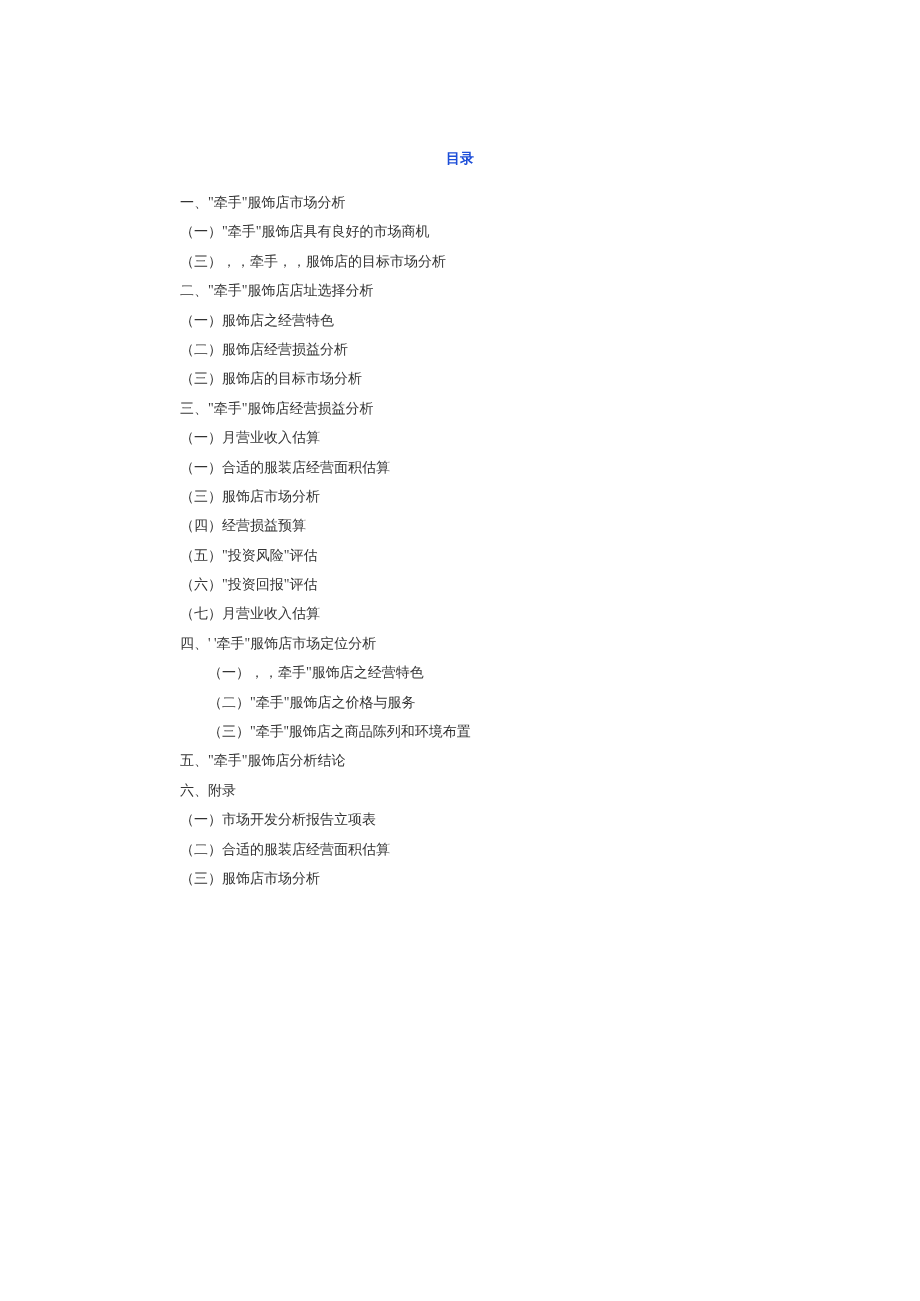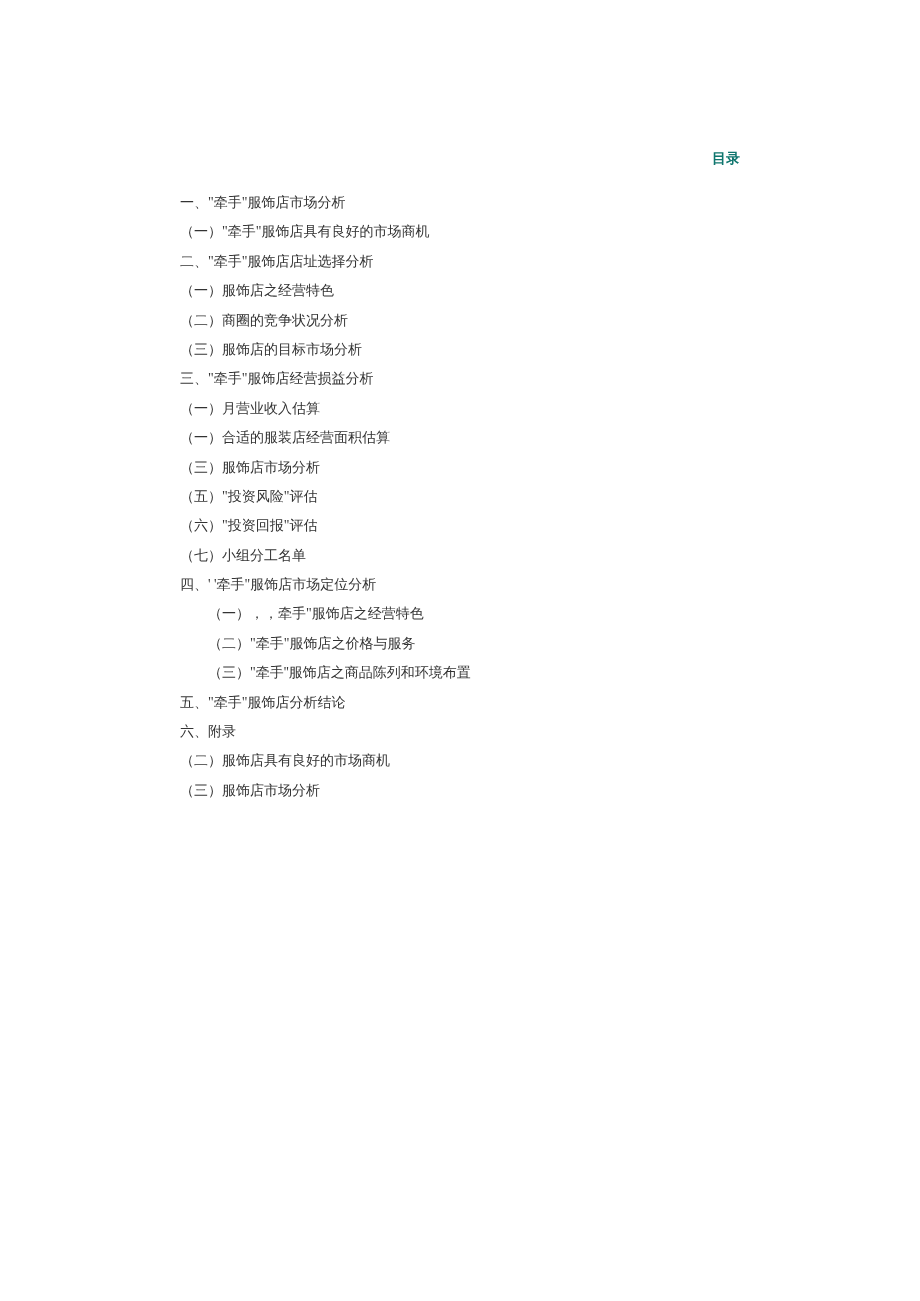--- a/index.html
+++ b/index.html
@@ -12,57 +12,60 @@
       width: 920px;
       height: 1301px;
       font-family: "SimSun", "宋体", serif;
       color: #333333;
       position: relative;
     }
     .page {
       padding: 150px 180px 0 180px;
     }
     .title {
-      text-align: right;
+      text-align: center;
       font-weight: bold;
       font-size: 14px;
       margin-bottom: 20px;
-      color: #0f766e;
+      color: #1d4ed8;
     }
     .toc-item {
       font-size: 14px;
       line-height: 2.1;
       color: #333333;
       font-weight: normal;
     }
     .toc-item.indent {
       padding-left: 28px;
     }
   </style>
 </head>
 <body>
 
 <div class="page">
   <div class="title">目录</div>
   <div class="toc-list">
     <div class="toc-item">一、"牵手"服饰店市场分析</div>
     <div class="toc-item">（一）"牵手"服饰店具有良好的市场商机</div>
+    <div class="toc-item">（三），，牵手，，服饰店的目标市场分析</div>
     <div class="toc-item">二、"牵手"服饰店店址选择分析</div>
     <div class="toc-item">（一）服饰店之经营特色</div>
-    <div class="toc-item">（二）商圈的竞争状况分析</div>
+    <div class="toc-item">（二）服饰店经营损益分析</div>
     <div class="toc-item">（三）服饰店的目标市场分析</div>
     <div class="toc-item">三、"牵手"服饰店经营损益分析</div>
     <div class="toc-item">（一）月营业收入估算</div>
     <div class="toc-item">（一）合适的服装店经营面积估算</div>
     <div class="toc-item">（三）服饰店市场分析</div>
+    <div class="toc-item">（四）经营损益预算</div>
     <div class="toc-item">（五）"投资风险"评估</div>
     <div class="toc-item">（六）"投资回报"评估</div>
-    <div class="toc-item">（七）小组分工名单</div>
+    <div class="toc-item">（七）月营业收入估算</div>
     <div class="toc-item">四、' '牵手"服饰店市场定位分析</div>
     <div class="toc-item indent">（一），，牵手"服饰店之经营特色</div>
     <div class="toc-item indent">（二）"牵手"服饰店之价格与服务</div>
     <div class="toc-item indent">（三）"牵手''服饰店之商品陈列和环境布置</div>
     <div class="toc-item">五、"牵手"服饰店分析结论</div>
     <div class="toc-item">六、附录</div>
-    <div class="toc-item">（二）服饰店具有良好的市场商机</div>
+    <div class="toc-item">（一）市场开发分析报告立项表</div>
+    <div class="toc-item">（二）合适的服装店经营面积估算</div>
     <div class="toc-item">（三）服饰店市场分析</div>
   </div>
 </div>
 
 </body></html>

